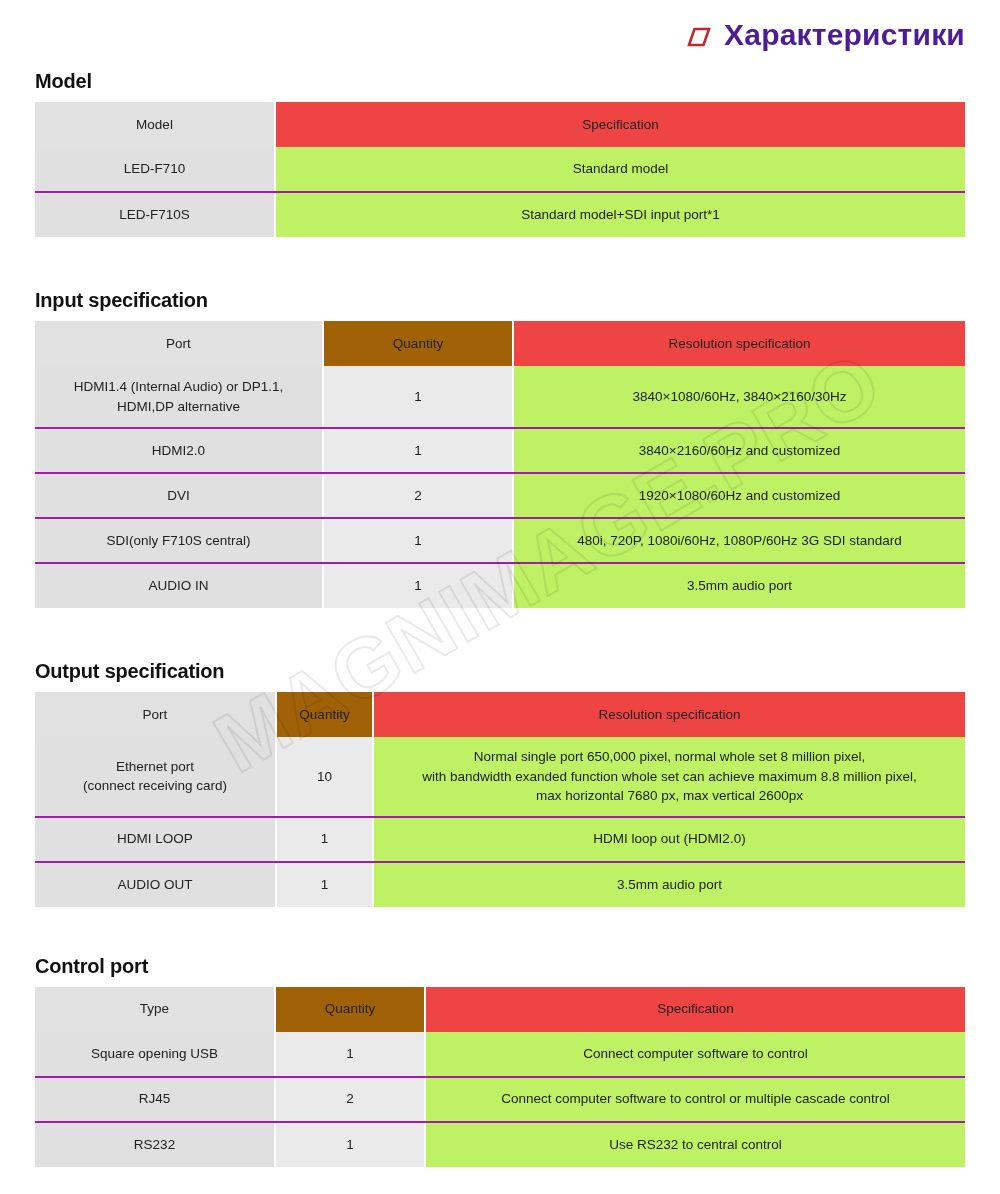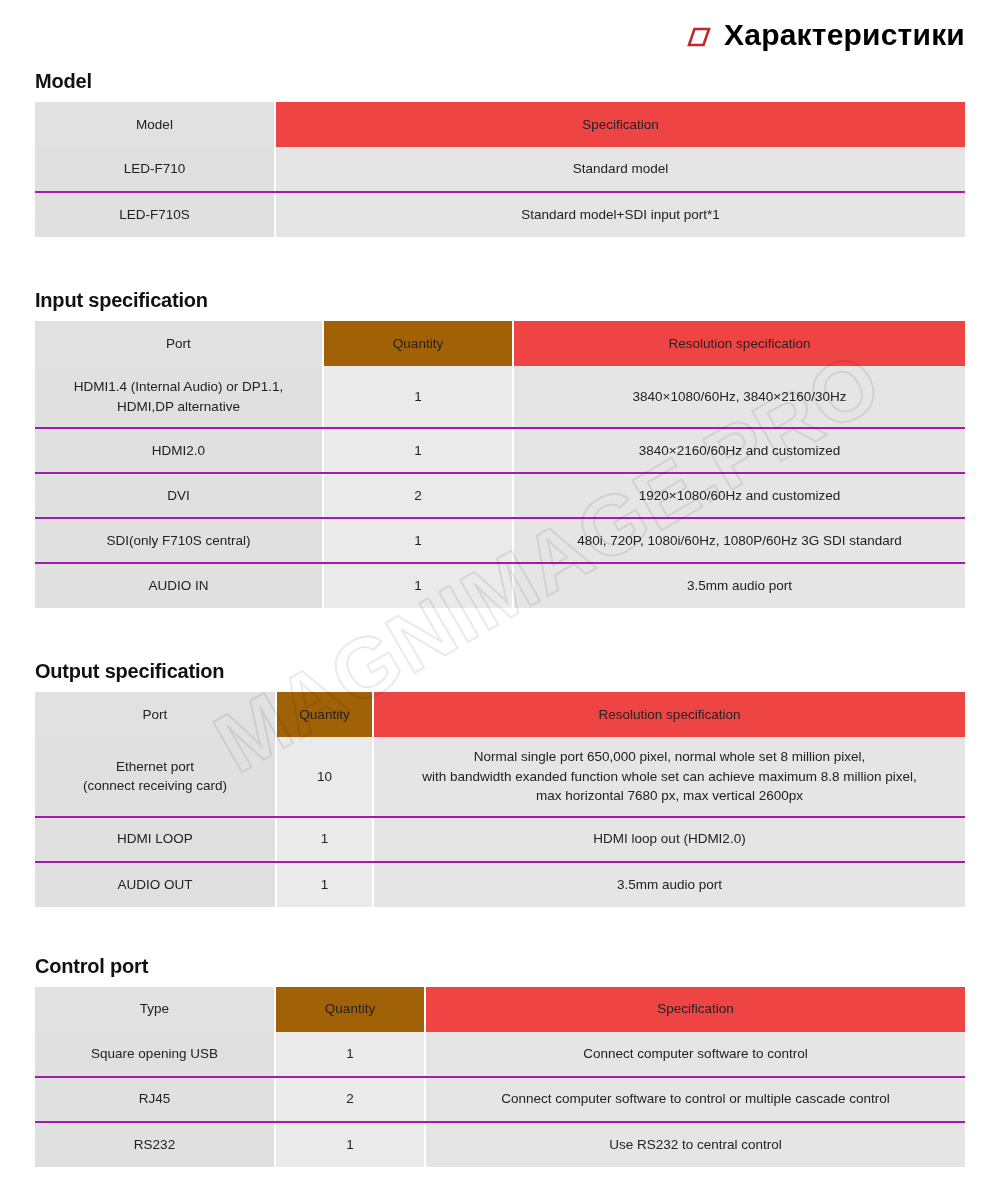--- a/index.html
+++ b/index.html
@@ -54,21 +54,21 @@
     display: inline-block;
     width: 26px;
     height: 22px;
     flex: 0 0 auto;
     position: relative;
     top: 2px;
   }
   .header-title {
     font-size: 30px;
     font-weight: 700;
-    color: #000000;
+    color: #4c1d95;
     letter-spacing: 0.2px;
     line-height: 1;
   }
 
   
   .content {
     position: relative;
     z-index: 1;
     padding: 0 35px;
   }
@@ -100,21 +100,21 @@
     border-bottom: 2px solid #a21caf;
     border-right: 2px solid #ffffff;
   }
   table.spec tr td:last-child,
   table.spec tr th:last-child { border-right: none; }
   table.spec tr:last-child td { border-bottom: none; }
 
   
   .c1 { background: #e0e0e0; }
   .c2 { background: #eaeaea; }
-  .c3 { background: #e5e5e5; }
+  .c3 { background: #bef264; }
 
   
   table.spec thead td.c1 { background: #e1e1e1; }
   table.spec thead td.c2 { background: #a16207; }
   table.spec thead td.c3 { background: #ef4444; }
   .r-med  { height: 45px; }
   .r-xtall{ height: 62px; }
 
   .gap-lg { height: 52px; }
   .gap-md { height: 48px; }

